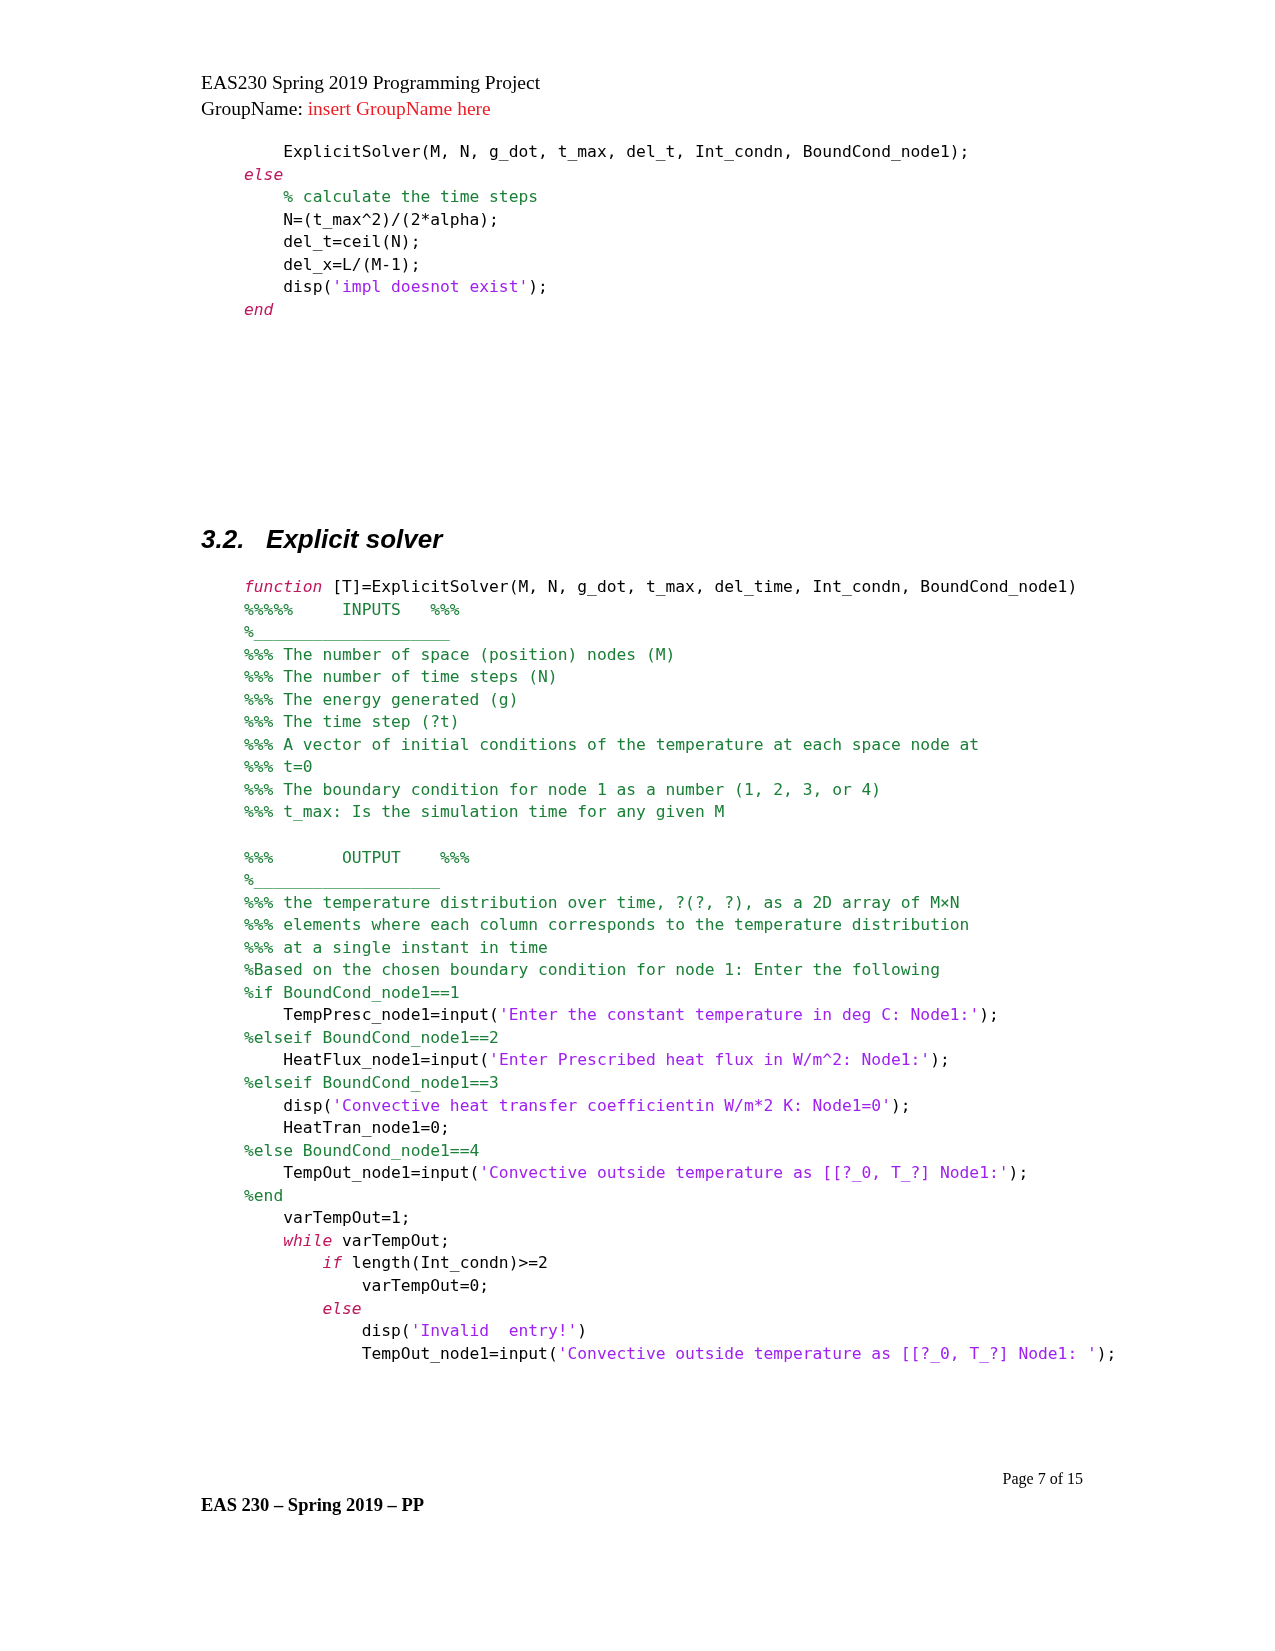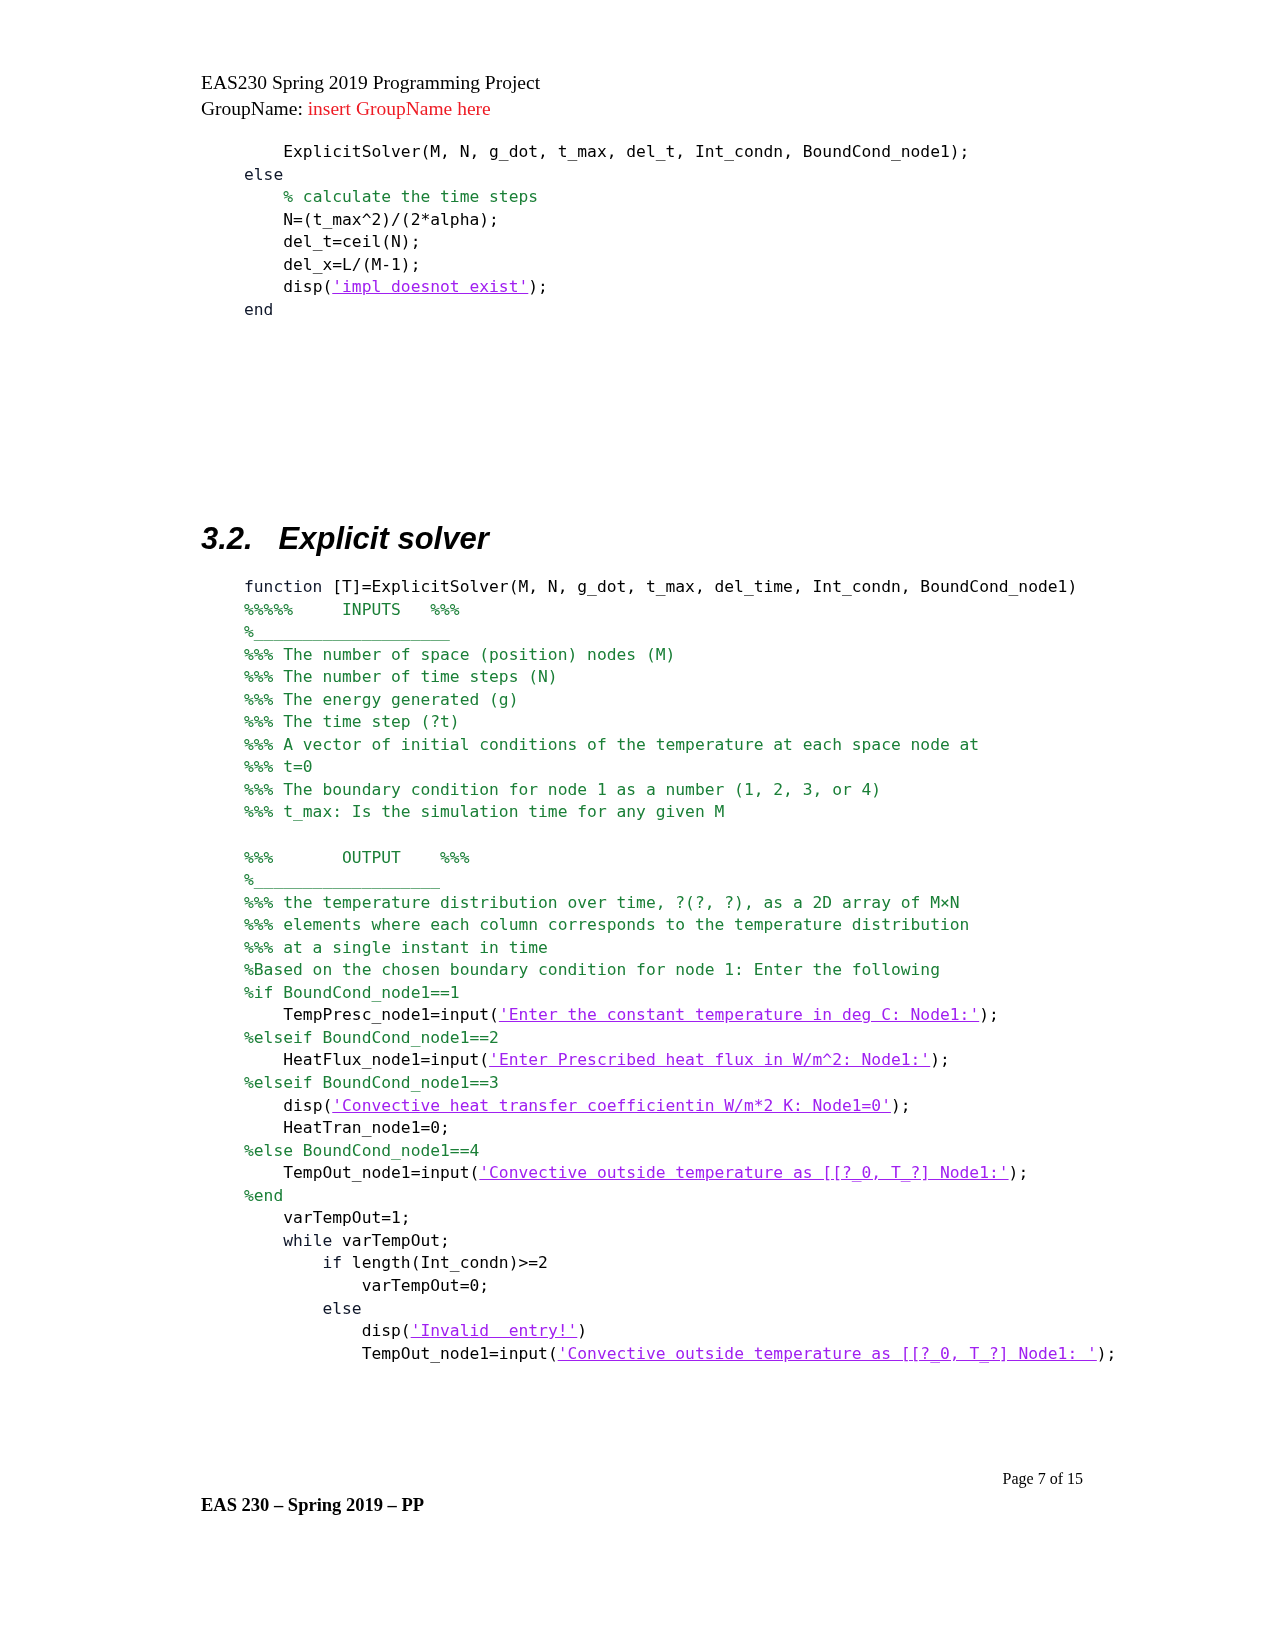--- a/index.html
+++ b/index.html
@@ -39,37 +39,37 @@
     font-family: "DejaVu Sans Mono", "Liberation Mono", monospace;
     font-size: 16.3px;
     line-height: 22.55px;
     color: #000000;
     white-space: pre-wrap;
     word-break: break-word;
     margin-left: 44px;
   }
   .code .ln { white-space: pre-wrap; display: block; min-height: 22.55px; }
 
-  .kw      { color: #0f172a; }
+  .kw      { color: #be185d; font-style: italic; }
   .cmt     { color: #1a7f37; }
-  .str     { color: #a020f0; text-decoration: underline; }
+  .str     { color: #a020f0; }
   .plain   { color: #000000; }
 
   .code-top   { top: 141px; }
   .code-main  { top: 576px; }
 
   
   .sec-heading {
     position: absolute;
     left: 142px;
     top: 525px;
     font-family: "Liberation Sans", "DejaVu Sans", sans-serif;
     font-weight: bold;
     font-style: italic;
-    font-size: 31px;
+    font-size: 26px;
     line-height: 28px;
     color: #000000;
     white-space: pre;
   }
 
   
   .footer-page {
     position: absolute;
     right: 133px;
     top: 1470px;

